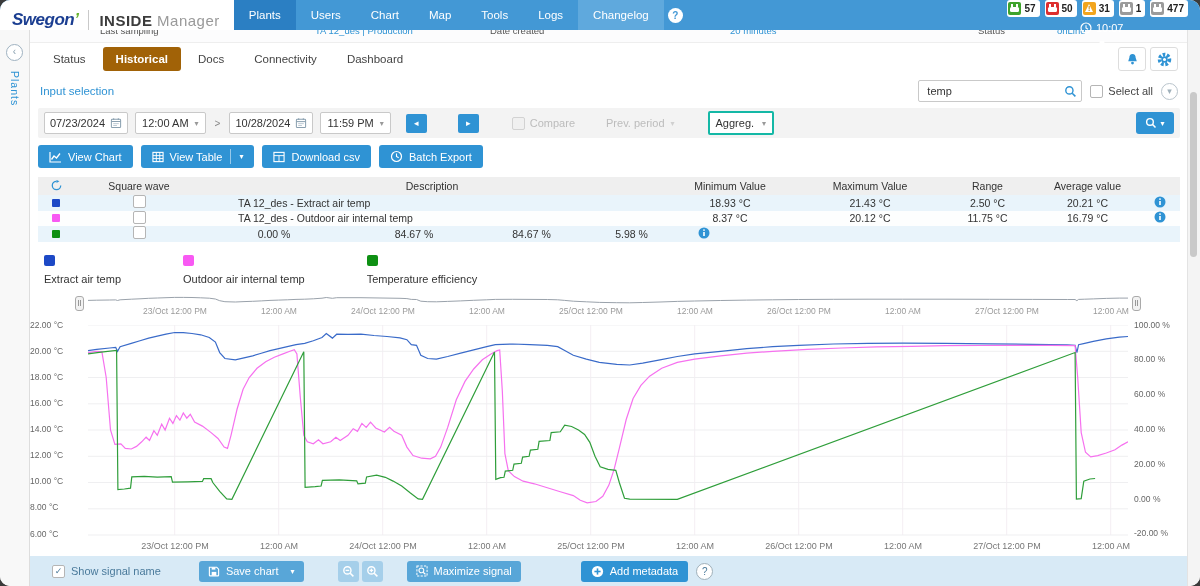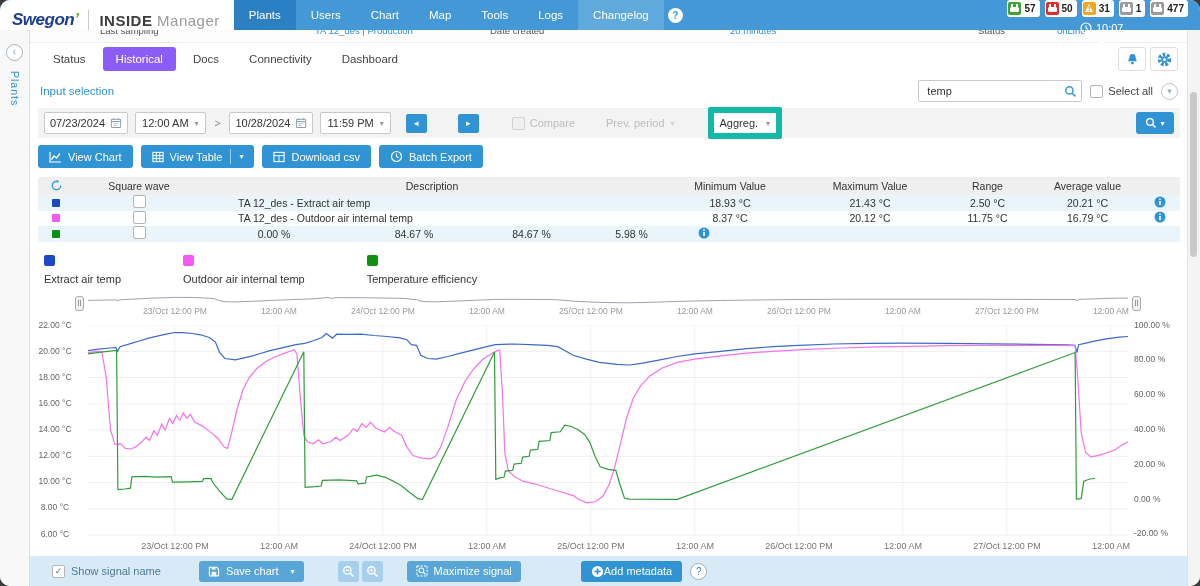--- a/index.html
+++ b/index.html
@@ -36,21 +36,21 @@
   .sidebar{position:absolute;top:30px;left:0;bottom:0;width:30px;background:#f8f8f8;border-right:1px solid #ddd;display:flex;flex-direction:column;align-items:center;padding-top:14px;box-sizing:border-box;z-index:6;}
   .side-collapse{width:15px;height:15px;border:1px solid #9fb2c1;border-radius:50%;color:#8aa0b0;font-size:10px;line-height:13px;text-align:center;background:#fff;cursor:pointer;}
   .side-label{margin-top:10px;writing-mode:vertical-rl;font-size:10.5px;color:#2f93d4;letter-spacing:1px;}
   .vscroll{position:absolute;top:30px;right:0;bottom:0;width:12px;background:#f4f4f4;border-left:1px solid #e3e3e3;z-index:6;}
   .vscroll .thumb{position:absolute;top:62px;left:2px;width:7px;height:165px;background:#c9c9c9;border-radius:4px;}
   
   .main{position:absolute;top:42px;left:30px;right:12px;bottom:0;background:#fff;display:flex;flex-direction:column;overflow:hidden;}
   
   .tabrow{display:flex;align-items:center;height:34px;padding:0 10px;gap:4px;}
   .tab{padding:6px 13px;font-size:11.5px;color:#444;border-radius:3px;cursor:pointer;}
-  .tab.active{background:#8b5cf6;color:#fff;}
+  .tab.active{background:#a16207;color:#fff;font-weight:bold;}
   .tabrow .spacer{flex:1;}
   .iconbtn{width:26px;height:22px;border:1px solid #ddd;border-radius:3px;background:#fff;display:flex;align-items:center;justify-content:center;cursor:pointer;}
   
   .inputrow{display:flex;align-items:center;height:30px;padding:0 10px;}
   .inputrow .title{color:#2f93d4;font-size:11.5px;}
   .inputrow .right{margin-left:auto;display:flex;align-items:center;gap:8px;}
   .searchbox{display:flex;align-items:center;border:1px solid #c9c9c9;border-radius:2px;background:#fff;height:20px;width:152px;padding:0 4px 0 6px;}
   .searchbox input{border:0;outline:0;flex:1;font-size:11px;color:#333;font-family:inherit;background:transparent;min-width:0;}
   .cb{width:11px;height:11px;border:1px solid #b5b5b5;border-radius:2px;background:#fff;display:inline-flex;align-items:center;justify-content:center;font-size:9px;color:#4a7a9b;}
   .cb.checked::after{content:"✓";}
@@ -59,21 +59,21 @@
   .circ-chev{width:15px;height:15px;border:1px solid #b9c4cc;border-radius:50%;color:#9fb0ba;font-size:9px;line-height:14px;text-align:center;}
   
   .filterbar{margin:2px 8px 0 8px;background:#f3f3f3;height:30px;display:flex;align-items:center;gap:7px;padding:0 6px;border-radius:2px;}
   .dateinput{display:flex;align-items:center;gap:5px;background:#fff;border:1px solid #c9c9c9;border-radius:2px;height:20px;padding:0 5px;font-size:11px;color:#333;}
   .timesel{display:flex;align-items:center;gap:6px;background:#fff;border:1px solid #c9c9c9;border-radius:2px;height:20px;padding:0 6px;font-size:11px;color:#333;}
   .chev{color:#999;font-size:8px;}
   .sep{color:#888;font-size:10px;margin:0 2px;}
   .arrowbtn{width:21px;height:19px;background:#2f93d4;border-radius:2px;color:#fff;font-size:9px;display:flex;align-items:center;justify-content:center;margin:0 8px;cursor:pointer;}
   .dis{color:#bcbcbc;font-size:11px;}
   .disddl{display:flex;align-items:center;gap:6px;font-size:11px;color:#bcbcbc;}
-  .aggsel{display:flex;align-items:center;gap:8px;background:#fff;border:6px solid #14b8a6;border-radius:2px;height:20px;padding:0 6px;font-size:11px;color:#333;margin-left:26px;}
+  .aggsel{display:flex;align-items:center;gap:8px;background:#fff;border:2px solid #14b8a6;border-radius:2px;height:20px;padding:0 6px;font-size:11px;color:#333;margin-left:26px;}
   .searchgo{margin-left:auto;width:38px;height:22px;background:#2f93d4;border-radius:3px;display:flex;align-items:center;justify-content:center;gap:3px;color:#fff;cursor:pointer;}
   
   .btnrow{display:flex;gap:8px;padding:7px 8px 5px 8px;}
   .bluebtn{display:flex;align-items:center;gap:6px;background:#2f93d4;color:#fff;font-size:11px;padding:0 11px;height:23px;border-radius:3px;cursor:pointer;}
   .bluebtn .bdiv{width:1px;height:15px;background:rgba(255,255,255,.5);margin:0 2px;}
   
   .dtable{margin:4px 8px 0 8px;font-size:10.5px;color:#333;}
   .thead,.trow{display:flex;align-items:center;}
   .thead{background:#efefef;height:18px;font-weight:normal;color:#333;}
   .trow{height:15.5px;}
@@ -89,32 +89,32 @@
   
   .navg{position:relative;height:30px;margin-top:6px;}
   .navg svg{position:absolute;left:58px;top:2px;}
   .nlabels{position:absolute;left:58px;top:13px;width:1040px;display:flex;padding-left:35px;box-sizing:content-box;}
   .nlabels span,.xlabels span{flex:0 0 104px;text-align:center;font-size:8.5px;color:#9a9a9a;white-space:nowrap;}
   .handle{position:absolute;top:3px;width:7px;height:13px;border:1px solid #aaa;border-radius:3px;background:#f2f2f2;}
   .handle::after{content:"";position:absolute;left:2px;top:3px;width:1px;height:6px;background:#999;box-shadow:2px 0 0 #999;}
   .handle.hl{left:45px;} .handle.hr{left:1102px;}
   
   .chart-wrap{position:relative;height:212px;margin-top:2px;}
-  .yl{position:absolute;left:0;top:-4px;width:50px;height:218px;display:flex;flex-direction:column;justify-content:space-between;align-items:center;}
+  .yl{position:absolute;left:0;top:-4px;width:50px;height:218px;display:flex;flex-direction:column;justify-content:space-between;align-items:flex-start;}
   .yl span,.yr span{font-size:8.5px;color:#666;line-height:9px;}
   .yr{position:absolute;left:1104px;top:-4px;width:52px;height:218px;display:flex;flex-direction:column;justify-content:space-between;align-items:flex-start;}
   #main-chart-svg{position:absolute;left:58px;top:0;}
   .xlabels{margin:4px 0 0 58px;width:1040px;display:flex;padding-left:35px;}
   .xlabels span{font-size:9px;color:#777;}
   
   .bottombar{margin-top:auto;height:30px;background:#d8eaf6;display:flex;align-items:center;padding:0 10px;gap:0;}
   .showsig{display:flex;align-items:center;gap:6px;color:#4a7a9b;font-size:11px;}
   .ltbtn{display:flex;align-items:center;gap:6px;background:#58a6d8;color:#fff;font-size:11px;height:21px;padding:0 9px;border-radius:3px;cursor:pointer;}
   .zbtn{width:21px;height:21px;background:#a5cfea;border-radius:3px;display:flex;align-items:center;justify-content:center;cursor:pointer;}
-  .addmeta{display:flex;align-items:center;background:#2f93d4;color:#fff;font-size:11px;height:21px;padding:0 10px;border-radius:3px;cursor:pointer;}
+  .addmeta{display:flex;align-items:center;gap:6px;background:#2f93d4;color:#fff;font-size:11px;height:21px;padding:0 10px;border-radius:3px;cursor:pointer;}
   .helpc{width:15px;height:15px;border:1px solid #9fb0ba;border-radius:50%;color:#4a7a9b;font-size:10px;display:flex;align-items:center;justify-content:center;background:#fff;}
 </style>
 </head>
 <body>
 
 <div class="screen">
 
   <div class="navbar">
     <div class="brand">
       <span class="logo"><span>Swegon</span><span class="apos">’</span></span>

